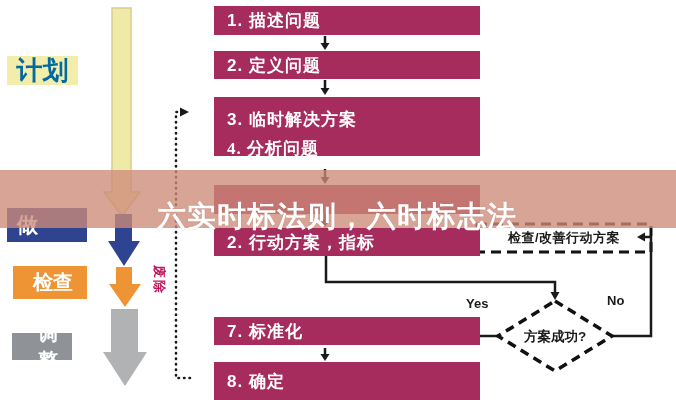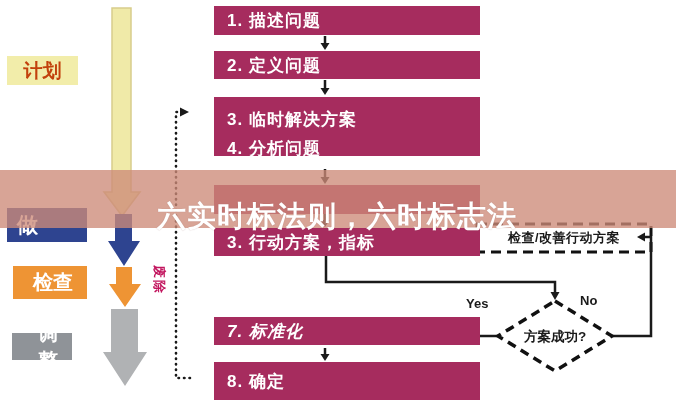--- a/index.html
+++ b/index.html
@@ -9,37 +9,37 @@
   }
   
   .step{
     left:190px;width:266px;background:#a62c5e;color:#ffffff;
     font-weight:bold;font-size:17px;padding-left:13px;box-sizing:border-box;
     display:flex;align-items:center;letter-spacing:1px;position:absolute;margin-left:24px;
   }
   .s1{top:6px;height:29px;}
   .s2{top:51px;height:28px;}
   .s3{top:97px;height:44px;}
-  .s4{top:141px;height:15px;}
+  .s4{top:141px;height:15px;font-family:Liberation Serif, serif;}
   .s5{top:185px;height:29px;}
   .s6{top:228px;height:28px;}
-  .s7{top:317px;height:28px;font-style:italic;}
+  .s7{top:317px;height:28px;}
   .s8{top:362px;height:39px;}
   
   .pdca{position:absolute;display:flex;align-items:center;font-weight:bold;box-sizing:border-box;}
-  .plan{left:7px;top:56px;width:71px;height:29px;background:#f2edaa;color:#c2410c;font-size:19px;justify-content:center;}
+  .plan{left:7px;top:56px;width:71px;height:29px;background:#f2edaa;color:#0369a1;font-size:26px;justify-content:center;}
   .do{left:7px;top:208px;width:80px;height:34px;background:#2e4490;color:#fff;font-size:21px;padding-left:10px;}
   .check{left:13px;top:266px;width:74px;height:33px;background:#ee9434;color:#fff;font-size:20px;padding-left:20px;}
   .adjust{left:12px;top:333px;width:60px;height:27px;background:#8f9398;color:#fff;font-size:20px;padding-left:26px;}
   
   .flowlabel{position:absolute;color:#1a1a1a;font-weight:bold;font-size:13px;}
   .chkimp{left:477px;top:229px;width:174px;text-align:center;letter-spacing:0.5px;}
   .decision{left:498px;top:328px;width:114px;text-align:center;font-size:13.5px;}
   .yes{left:466px;top:296px;}
-  .no{left:580px;top:293px;text-align:right;}
+  .no{left:607px;top:293px;text-align:right;}
   .abolish{
     left:140px;top:271px;width:38px;text-align:center;color:#c2155e;
     transform:rotate(90deg);letter-spacing:2px;font-size:13px;
   }
   
   .banner{
     left:0;top:170px;width:676px;height:58px;background:rgba(205,139,121,0.78);
     position:absolute;display:flex;align-items:center;
   }
   .banner-title{
@@ -127,21 +127,21 @@
   <div class="step s3">
     <span>3. 临时解决方案</span>
   </div>
   <div class="step s4">
     <span>4. 分析问题</span>
   </div>
   <div class="step s5">
     <span></span>
   </div>
   <div class="step s6">
-    <span>3. 行动方案，指标</span>
+    <span>2. 行动方案，指标</span>
   </div>
   <div class="step s7">
     <span>7. 标准化</span>
   </div>
   <div class="step s8">
     <span>8. 确定</span>
   </div>
 
   <div class="flowlabel decision">方案成功?</div>
   <div class="flowlabel chkimp">检查/改善行动方案</div>

